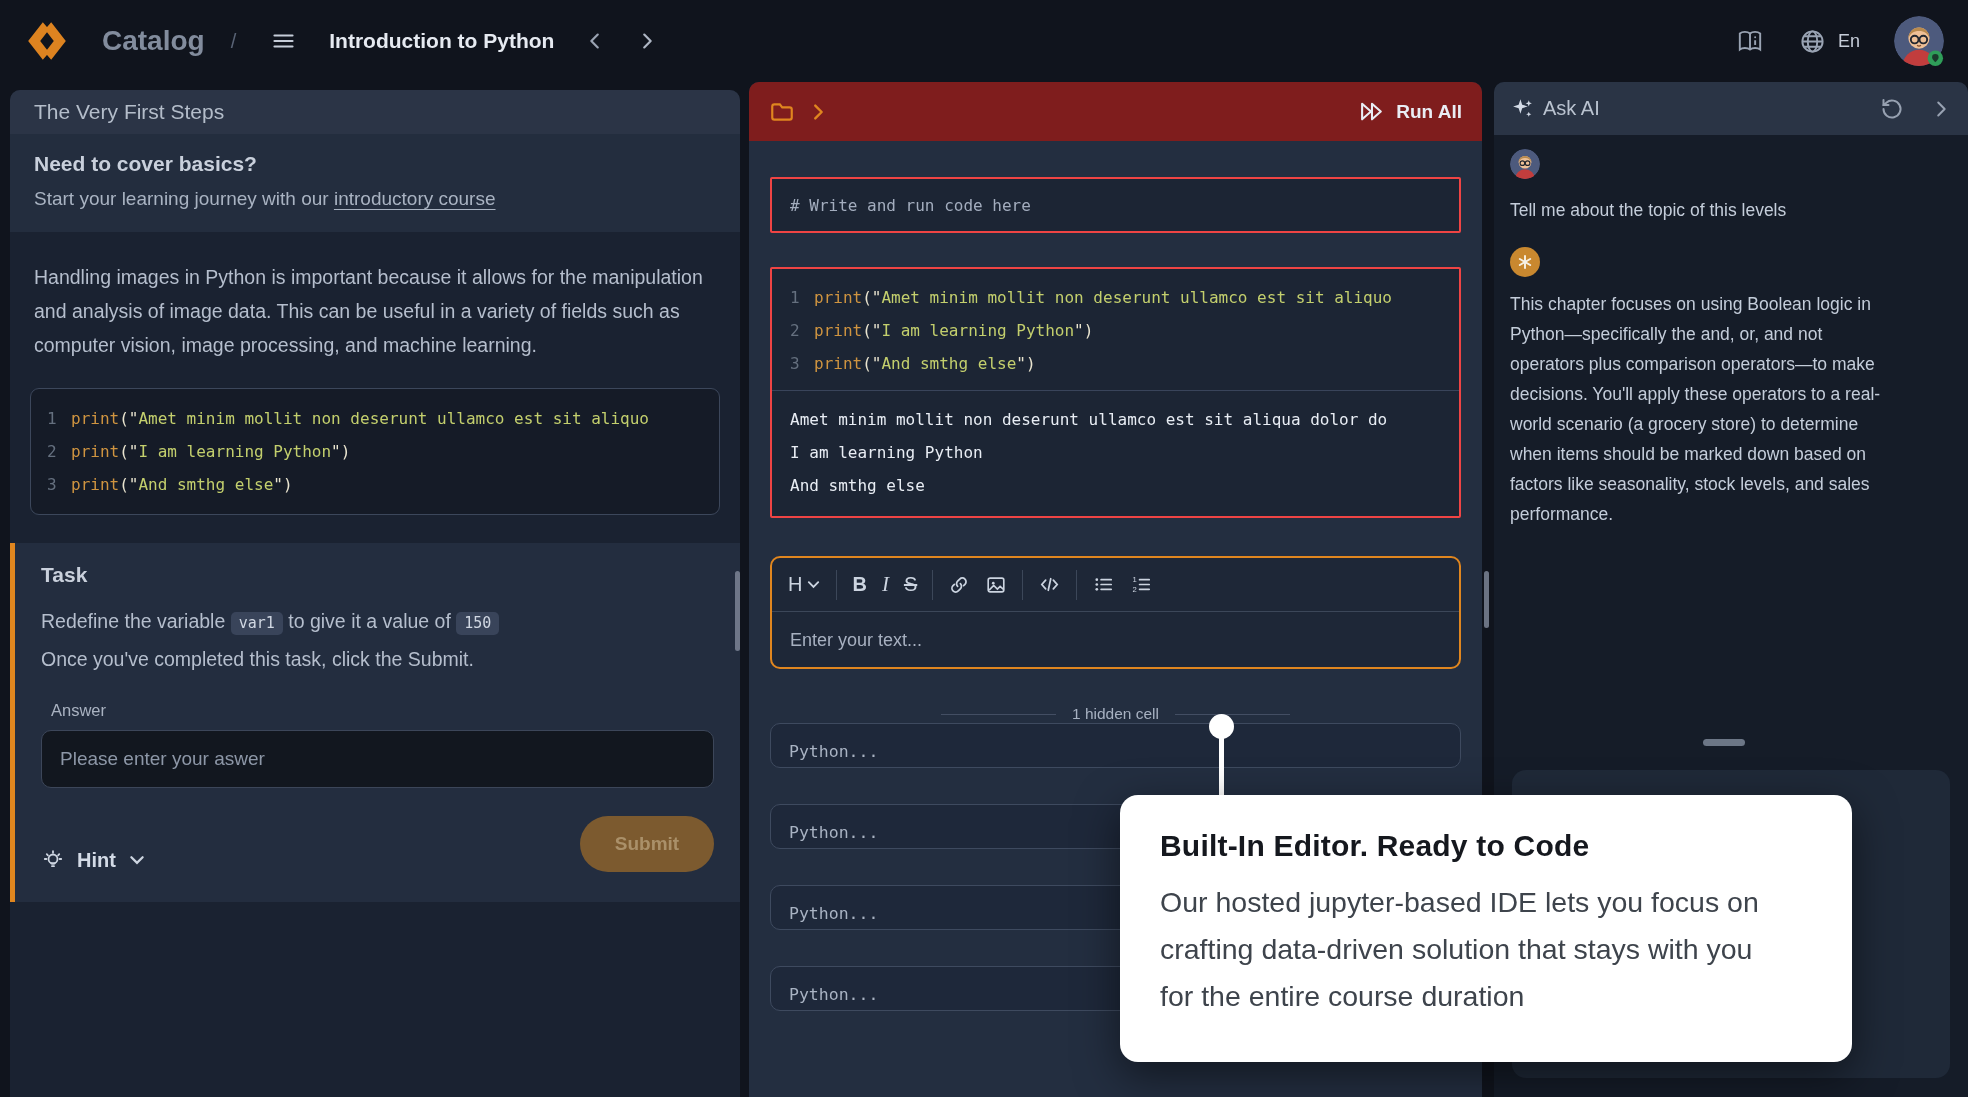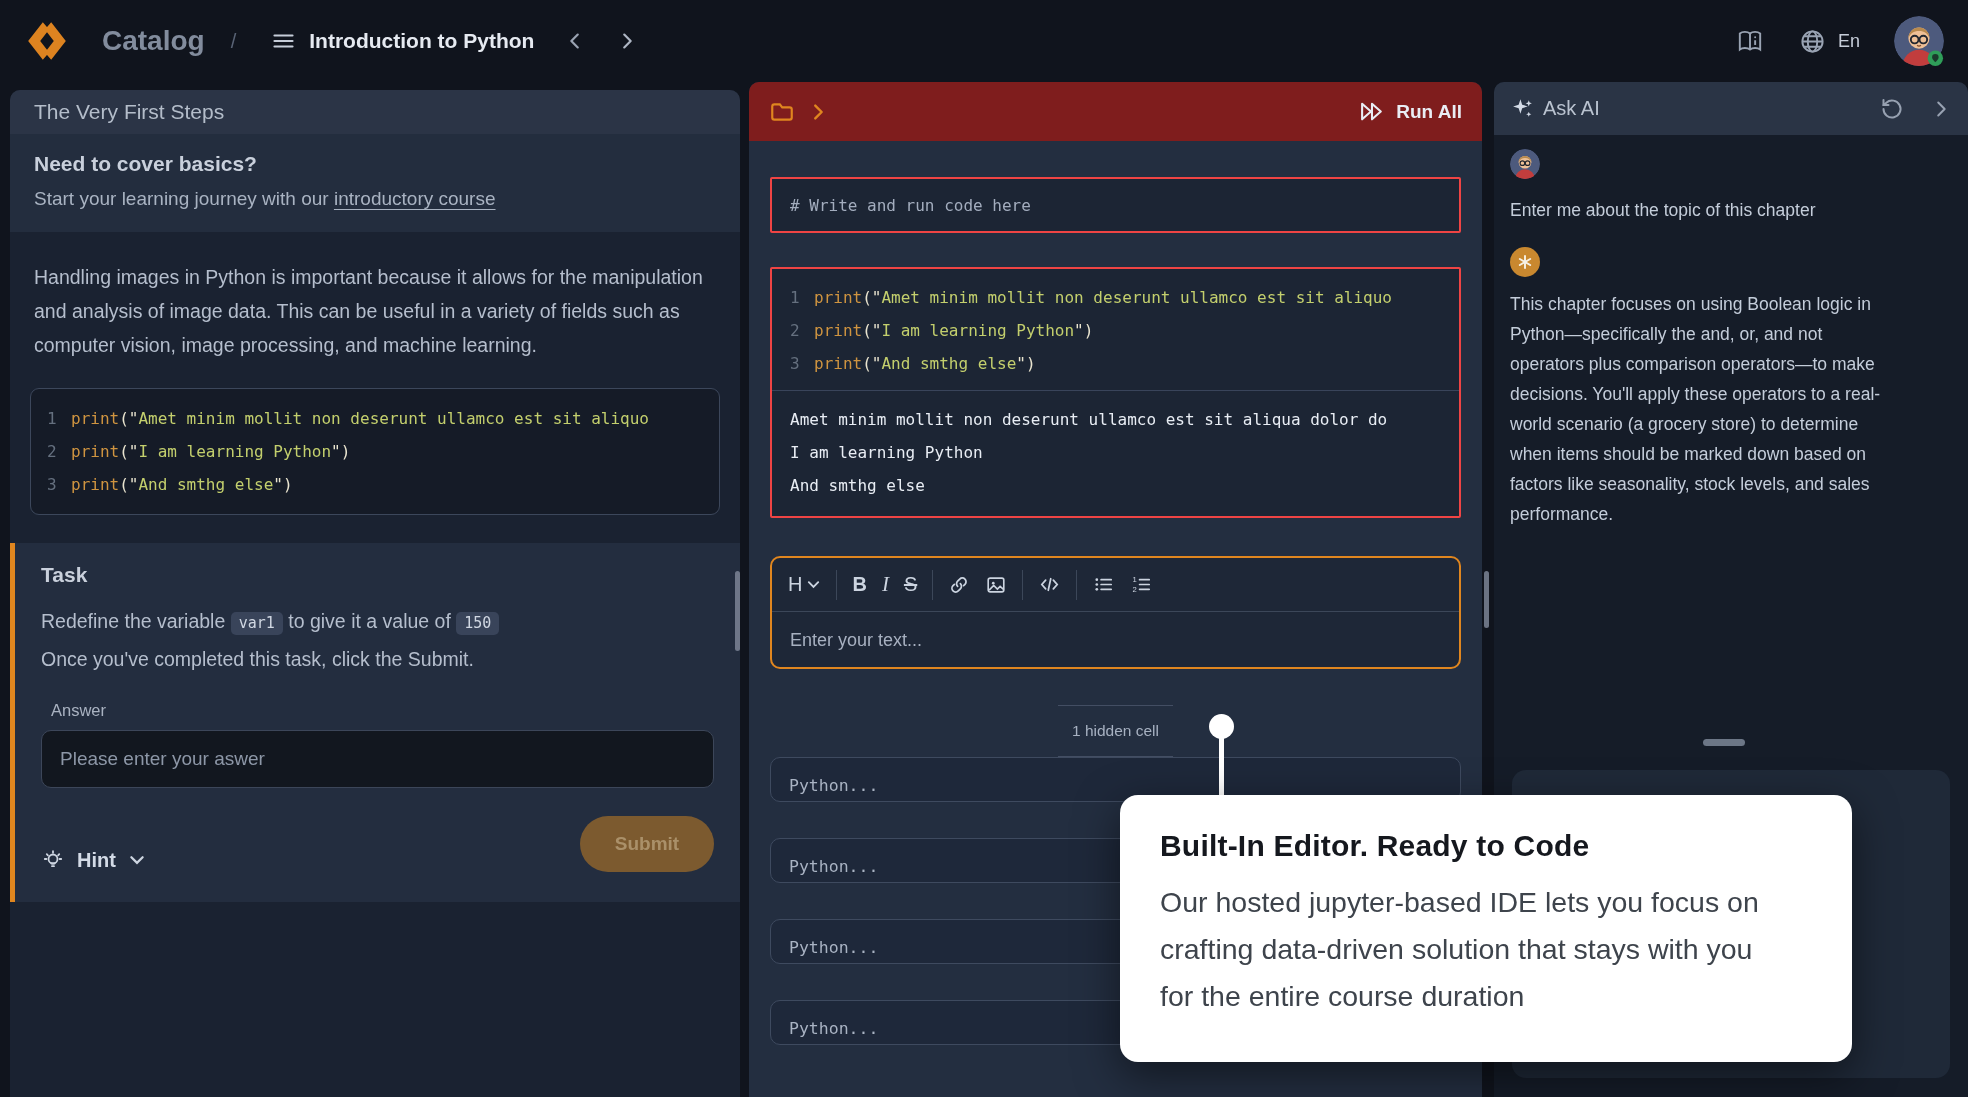--- a/index.html
+++ b/index.html
@@ -6,21 +6,21 @@
   html,body { background:#0b0f17; }
   .app {
     position:relative; width:1968px; height:1097px; overflow:hidden;
     background:#10141d; font-family:"Liberation Sans", sans-serif; color:#c6cdd9;
   }
   
   .nav { position:absolute; left:0; top:0; width:100%; height:82px; display:flex; align-items:center; padding:0 24px; background:#10141d; }
   .nav .crumb { margin-left:32px; font-size:28px; font-weight:700; color:#828c9d; cursor:pointer; }
   .nav .slash { margin-left:26px; font-size:20px; color:#596375; }
   .nav .burger { margin-left:34px; cursor:pointer; display:flex; }
-  .nav .course-title { margin-left:12px; font-size:21px; font-weight:700; color:#e6eaf1; }
+  .nav .course-title { margin-left:32px; font-size:21px; font-weight:700; color:#e6eaf1; }
   .nav .navchev { margin-left:30px; cursor:pointer; display:flex; }
   .nav .spacer { flex:1; }
   .nav .icon-btn { margin-left:34px; cursor:pointer; display:flex; align-items:center; }
   .nav .lang { margin-left:12px; font-size:18px; color:#c6cdd9; cursor:pointer; }
   .nav .avatar { margin-left:34px; width:50px; height:50px; cursor:pointer; }
 
   
   .panel { position:absolute; top:90px; bottom:0; border-radius:10px 10px 0 0; overflow:hidden; }
   .left-panel  { left:10px;   width:730px; background:#1a2231; }
   .mid-panel   { left:749px;  width:733px; background:#232e40; top:82px; }
@@ -59,21 +59,21 @@
   .codecell .code { padding:12px 0 10px 18px; white-space:nowrap; overflow:hidden; }
   .codecell .out { border-top:1px solid #39445a; padding:12px 18px 14px 18px; font-family:"DejaVu Sans Mono", monospace; font-size:16px; line-height:33px; color:#e8edf4; white-space:nowrap; overflow:hidden; }
 
   .texteditor { border:2px solid #E0861F; border-radius:10px; background:#1e2737; overflow:hidden; }
   .tb { height:53px; display:flex; align-items:center; padding:0 16px; gap:15px; color:#ccd4e0; }
   .tb .tbtn { display:flex; align-items:center; gap:4px; cursor:pointer; font-size:20px; }
   .tb .b { font-weight:700; } .tb .i { font-style:italic; font-family:"Liberation Serif", serif; font-size:21px; } .tb .s { text-decoration:line-through; }
   .tb .sep { width:1px; height:30px; background:#3c4759; }
   .te-input { border-top:1px solid #3c4759; height:56px; line-height:56px; padding:0 18px; font-size:18px; color:#a7b0c0; cursor:text; }
 
-  .hiddenrow { margin-top:36px; display:flex; align-items:center; justify-content:center; gap:16px; cursor:pointer;flex-direction:column; }
+  .hiddenrow { margin-top:36px; display:flex; align-items:center; justify-content:center; gap:16px; cursor:pointer; }
   .hiddenrow .hl { width:115px; height:1px; background:#434e63; }
   .hiddenrow .ht { font-size:15.5px; color:#a7b1c1; }
 
   .pycell { height:45px; line-height:55px; padding:0 18px; font-family:"DejaVu Sans Mono", monospace; font-size:16.5px; color:#a9b3c3; background:rgba(28,37,52,.55); border:1px solid #3e4a5f; border-radius:10px; margin-bottom:36px; cursor:pointer; }
   .pycell:first-of-type { margin-top:42px; }
 
   .rp-header { height:53px; background:#2a3445; display:flex; align-items:center; padding:0 16px; }
   .rp-header .ttl { margin-left:8px; font-size:20px; color:#b9c2cf; }
   .rp-header .sp { flex:1; }
   .rp-header .hbtn { display:flex; margin-left:26px; cursor:pointer; }
@@ -339,21 +339,21 @@
             <circle cx="26" cy="26" r="26" fill="#4d5a7d"></circle>
             <circle cx="26" cy="52" r="17" fill="#c23d3d"></circle>
             <circle cx="26" cy="23" r="11" fill="#eec096"></circle>
             <path d="M15 23a11 11 0 0 1 22 0c-2-5-5.5-7.5-11-7.5S17 18 15 23Z" fill="#b98a4e"></path>
             <circle cx="21.5" cy="24.5" r="4" fill="none" stroke="#23272f" stroke-width="2"></circle>
             <circle cx="30.5" cy="24.5" r="4" fill="none" stroke="#23272f" stroke-width="2"></circle>
             <path d="M25.5 24.5h1" stroke="#23272f" stroke-width="2"></path>
           </g>
         </svg>
       </span>
-      <div class="msg">Enter me about the topic of this chapter</div>
+      <div class="msg">Tell me about the topic of this levels</div>
 
       <div class="ai-row">
         <div class="ai-avatar">
           <svg width="18" height="18" viewBox="0 0 24 24">
             <g stroke="#f6f0e4" stroke-width="2.6" stroke-linecap="round">
               <line x1="12" y1="4" x2="12" y2="20"></line>
                 <line x1="5.1" y1="8" x2="18.9" y2="16"></line>
                 <line x1="5.1" y1="16" x2="18.9" y2="8"></line>
             </g>
           </svg>

